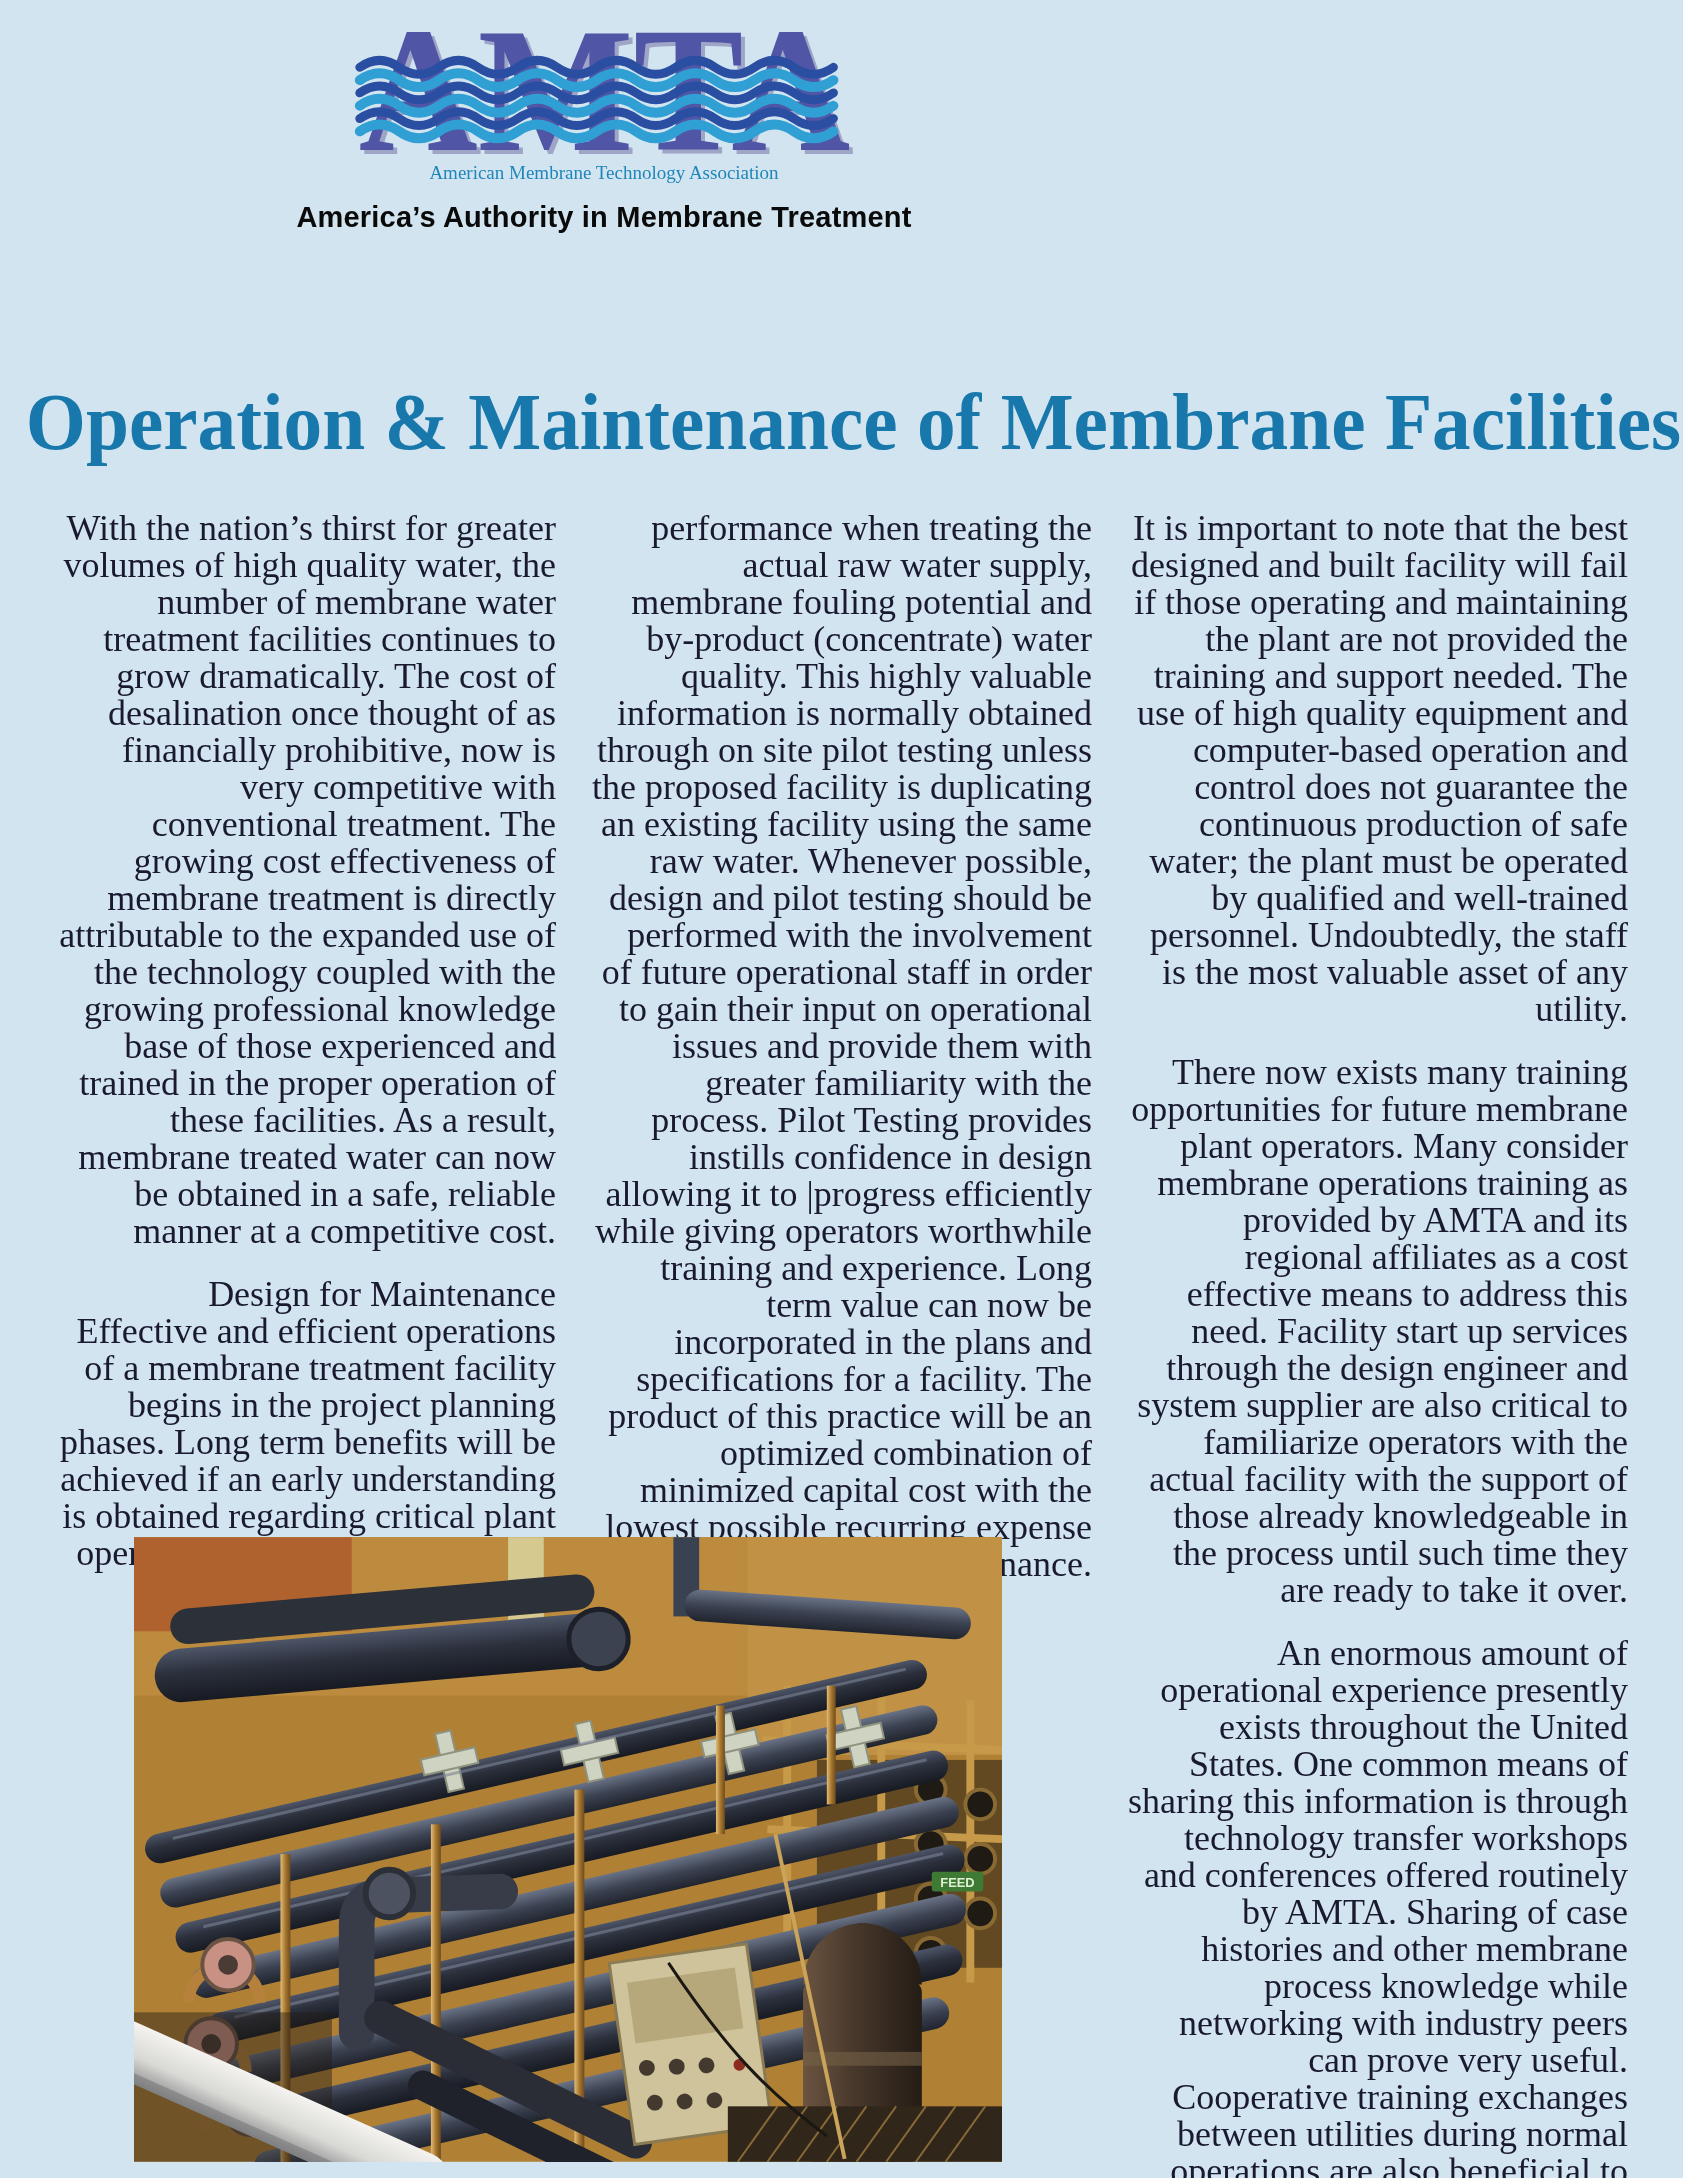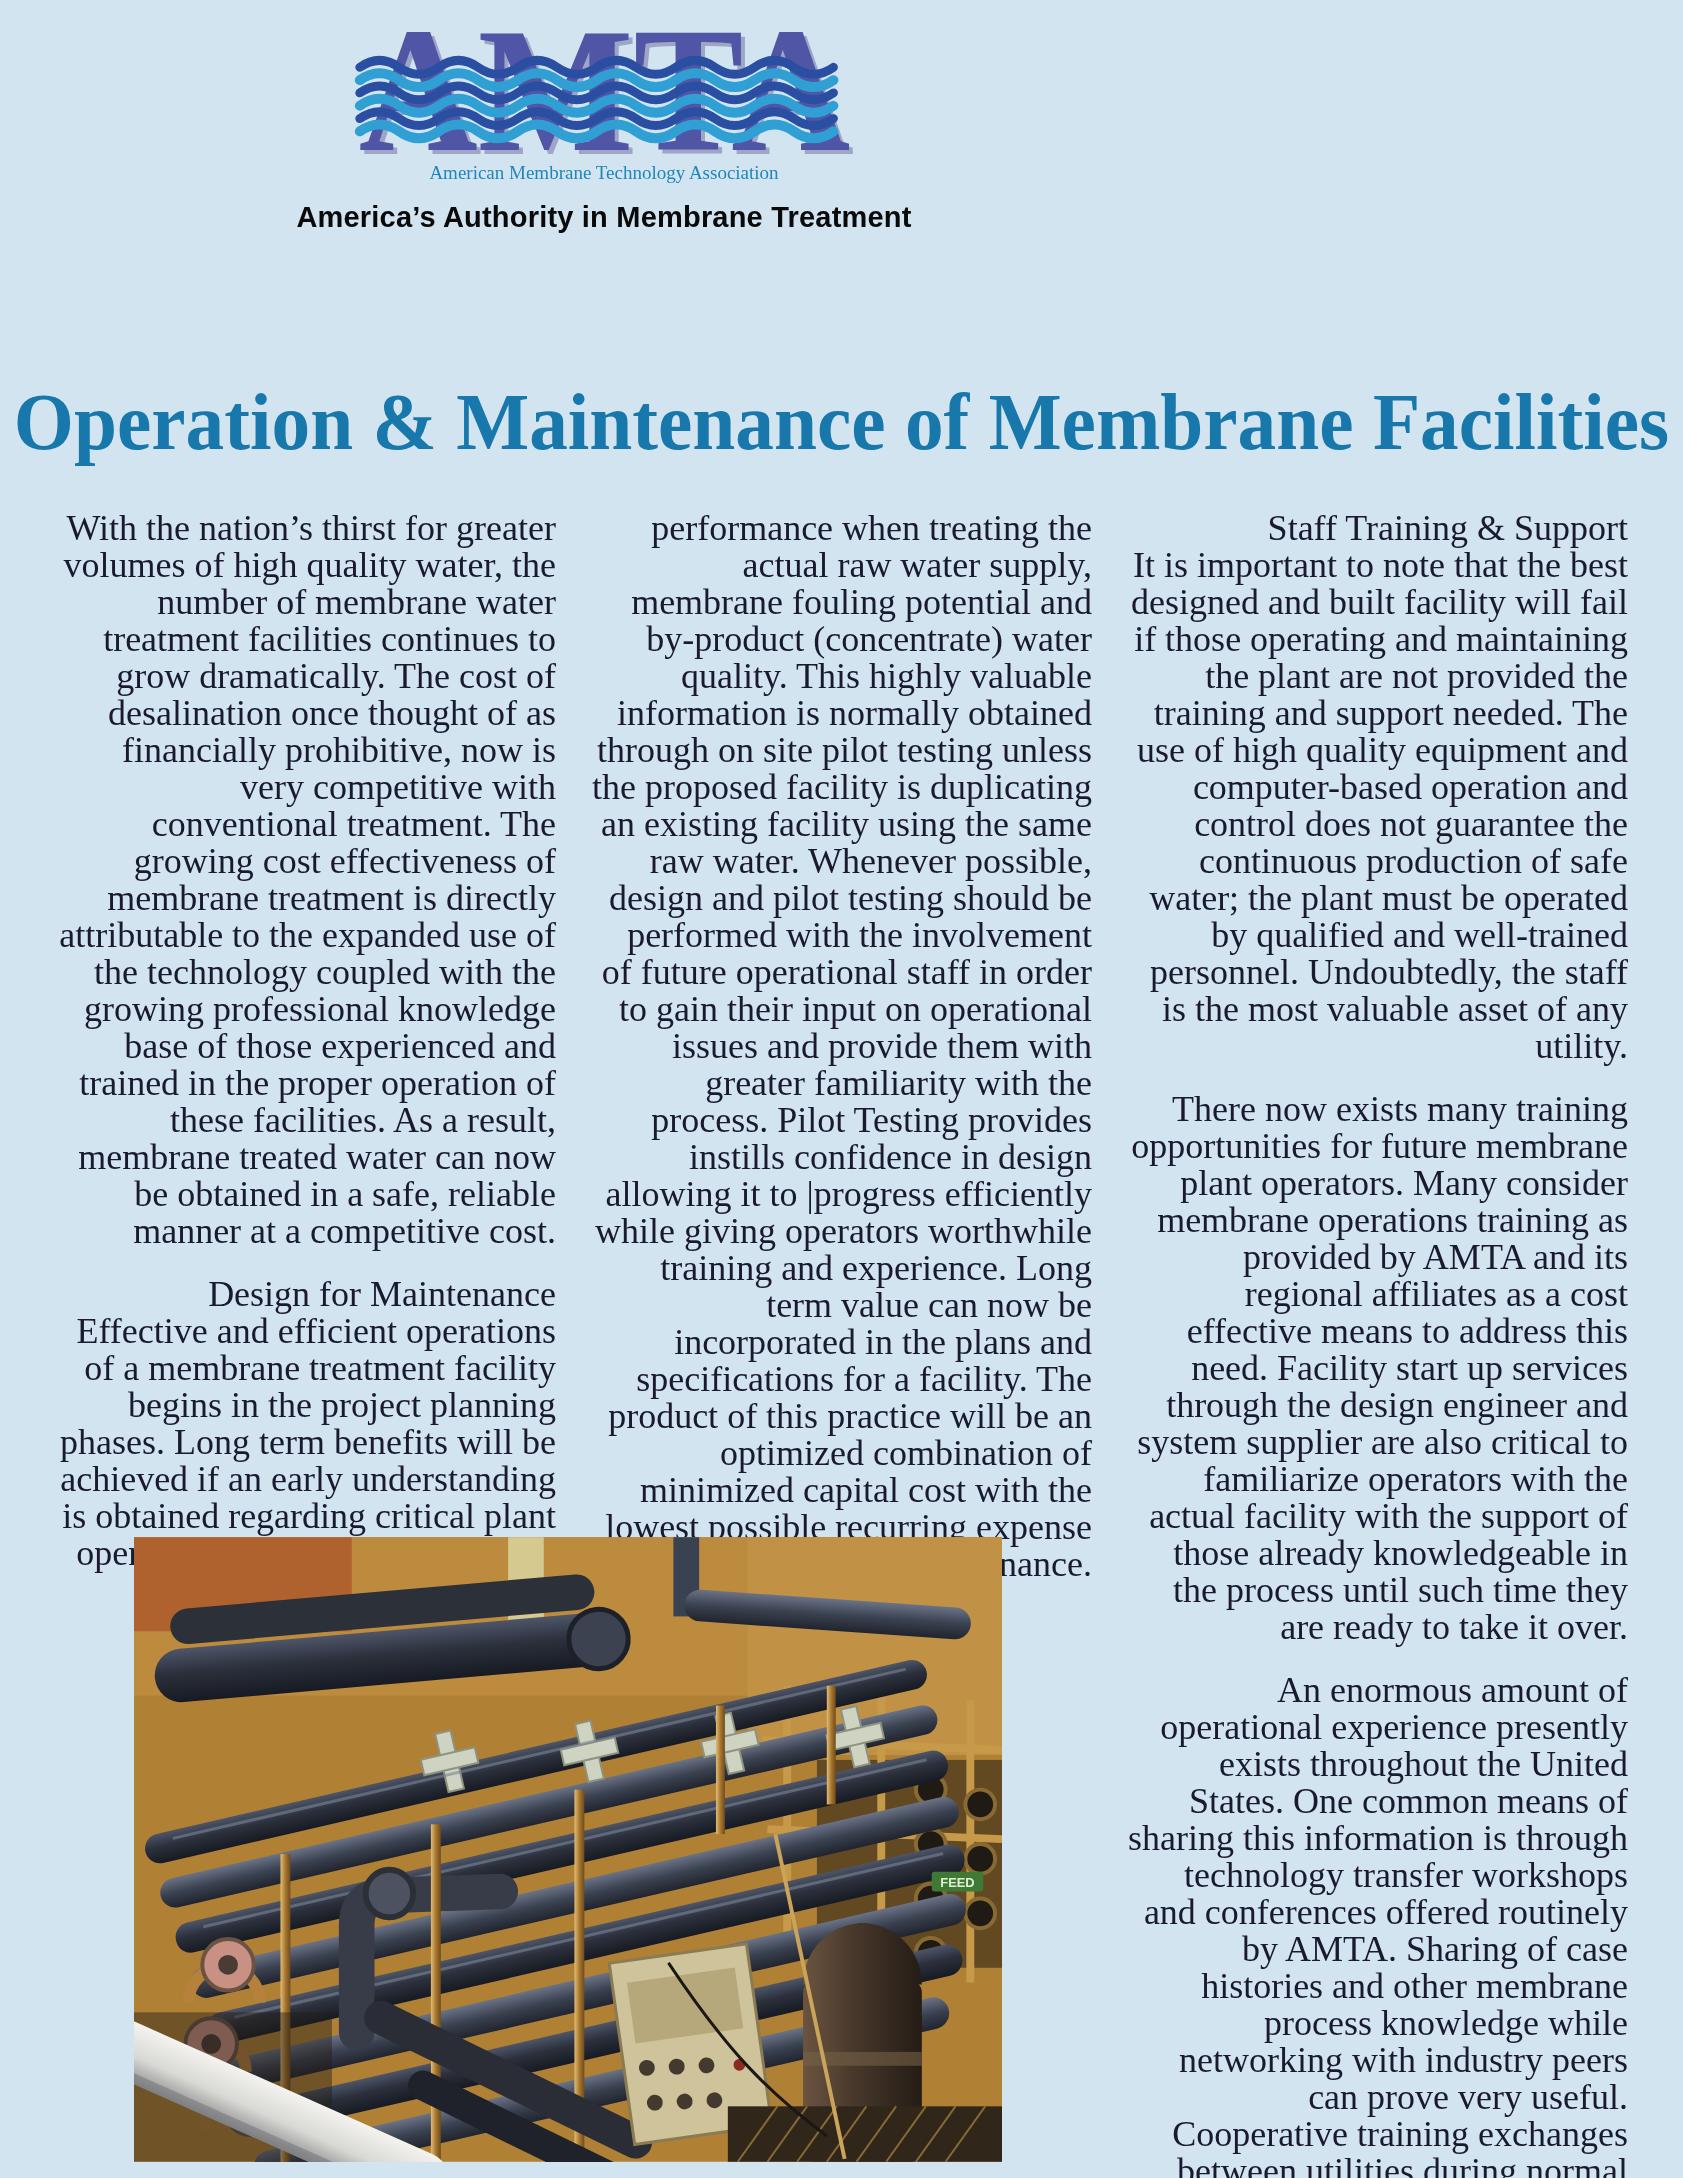--- a/index.html
+++ b/index.html
@@ -3,21 +3,21 @@
 <meta charset="utf-8">
 <style>
   html,body{margin:0;padding:0;background:#d2e4f0;}
   .page{position:relative;width:1683px;height:2178px;background:#d2e4f0;overflow:hidden;
         font-family:"Liberation Serif",serif;}
   .header{position:absolute;top:12px;left:0;width:1208px;text-align:center;}
   .logo-svg{display:block;margin:0 auto;}
   .org-name{font-size:19px;color:#1f86ba;margin-top:0;}
   .tagline{font-family:"Liberation Sans",sans-serif;font-weight:bold;font-size:29px;
            color:#0a0a0a;margin-top:17px;letter-spacing:0.2px;}
-  .title-wrap{position:absolute;top:374px;left:0;width:1489px;height:99px;}
+  .title-wrap{position:absolute;top:374px;left:12px;width:1489px;height:99px;}
   .title-text{font-family:"Liberation Serif",serif;font-weight:bold;}
   .cols{position:absolute;left:56px;top:510px;width:1584px;display:flex;gap:36px;}
   .col{width:500px;font-size:36px;line-height:37px;color:#191930;text-align:right;}
   .col p{margin:0 0 26px 0;}
   .block-head{display:block;}
   .photo{position:absolute;left:134px;top:1537px;width:868px;height:515px;}
 </style>
 </head>
 <body>
 
@@ -59,21 +59,20 @@
     </div>
 
     <div class="col">
       <p>
         <span>performance when treating the actual raw water supply, membrane fouling potential and by-product (concentrate) water quality. This highly valuable information is normally obtained through on site pilot testing unless the proposed facility is duplicating an existing facility using the same raw water. Whenever possible, design and pilot testing should be performed with the involvement of future operational staff in order to gain their input on operational issues and provide them with greater familiarity with the process. Pilot Testing provides instills confidence in design allowing it to |progress efficiently while giving operators worthwhile training and experience. Long term value can now be incorporated in the plans and specifications for a facility. The product of this practice will be an optimized combination of minimized capital cost with the lowest possible recurring expense for operations and maintenance.</span>
       </p>
     </div>
 
     <div class="col">
       <p>
-        <span class="block-head">Staff Training  &amp; Support</span>
         <span>It is important to note that the best designed and built facility will fail if those operating and maintaining the plant are not provided the training and support needed. The use of high quality equipment and computer-based operation and control does not guarantee the continuous production of safe water; the plant must be operated by qualified and well-trained personnel. Undoubtedly, the staff is the most valuable asset of any utility.</span>
       </p>
       <p>
         <span>There now exists many training opportunities for future membrane plant operators. Many consider membrane operations training as provided by AMTA and its regional affiliates as a cost effective means to address this need. Facility start up services through the design engineer and system supplier are also critical to familiarize operators with the actual facility with the support of those already knowledgeable in the process until such time they are ready to take it over.</span>
       </p>
       <p>
         <span>An enormous amount of operational experience presently exists throughout the United States. One common means of sharing this information is through technology transfer workshops and conferences offered routinely by AMTA. Sharing of case histories and other membrane process knowledge while networking with industry peers can prove very useful. Cooperative training exchanges between utilities during normal operations are also beneficial to utilities looking to train staff in advance of start up of a new</span>
       </p>
     </div>
 

